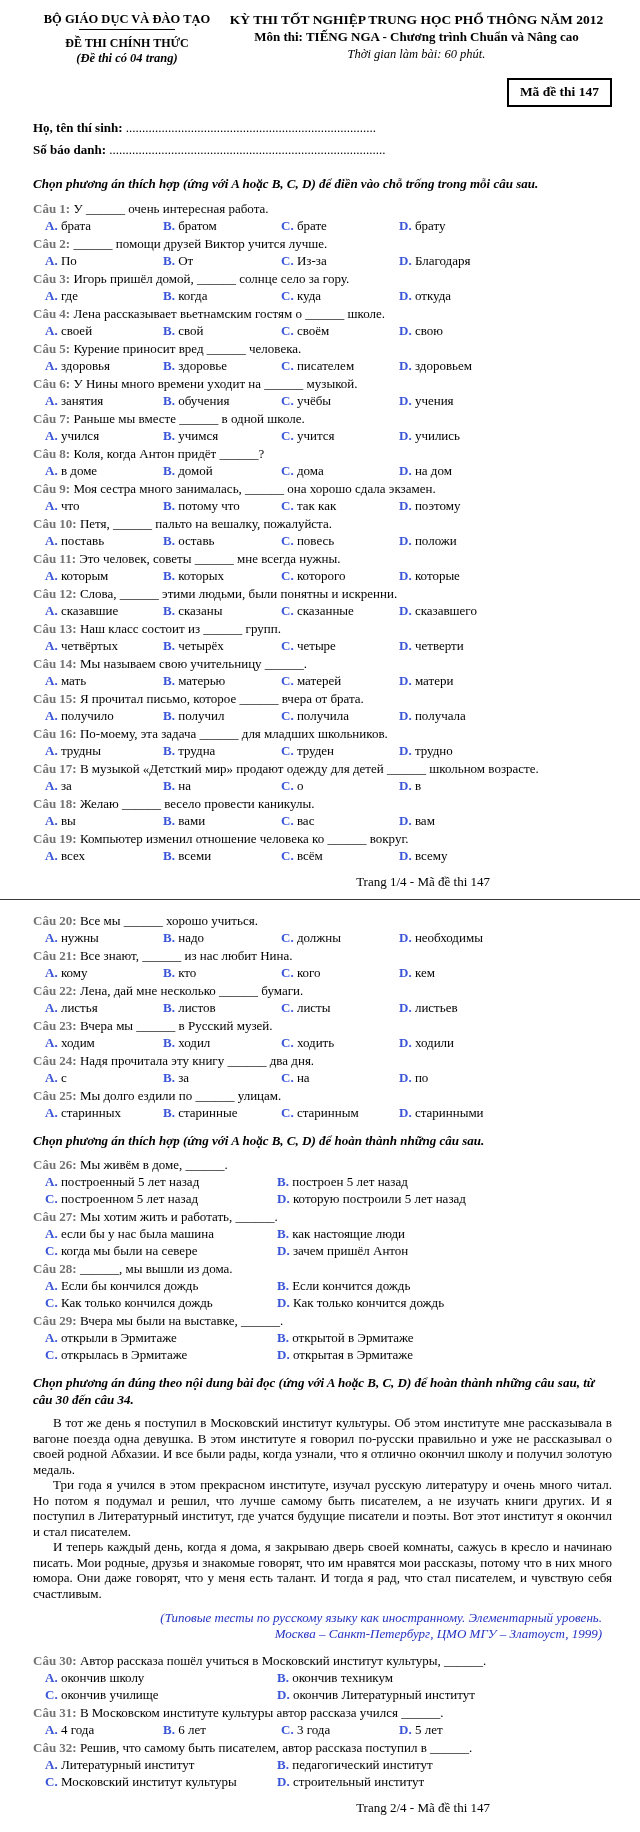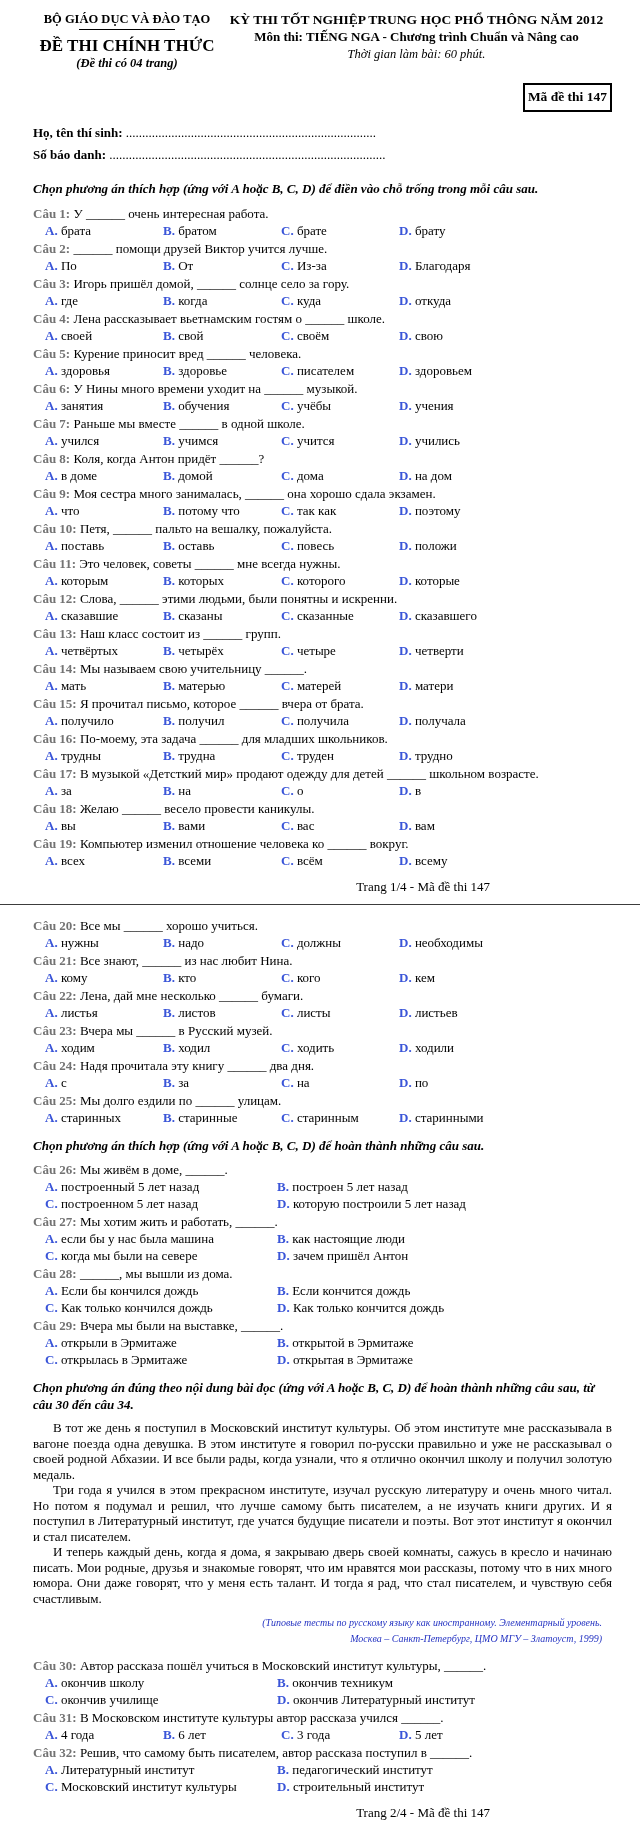--- a/index.html
+++ b/index.html
@@ -11,28 +11,28 @@
     overflow:hidden;
   }
   .page { width:640px; height:1680px; padding:12px 28px 0 33px; }
 
   
   .header { display:flex; }
   .header-left { width:188px; text-align:center; flex-shrink:0; }
   .header-right { flex:1; text-align:center; }
   .h-ministry { font-weight:700; font-size:12.5px; white-space:nowrap; }
   .h-rule { width:96px; border-bottom:1.2px solid #000; margin:2px auto 6px; }
-  .h-official { font-weight:700; font-size:17px; margin-top:3px; }
+  .h-official { font-weight:700; font-size:12px; margin-top:3px; }
   .h-note { font-weight:700; font-style:italic; font-size:12.5px; }
   .h-title { font-weight:700; font-size:13.5px; }
   .h-subject { font-weight:700; font-size:13px; margin-top:1px; }
   .h-duration { font-style:italic; font-size:12.5px; margin-top:2px; }
 
   .code-row { text-align:right; margin:12px 0 0; }
-  .code-box { display:inline-block; border:2px solid #000; font-weight:700; font-size:13.5px; padding:4px 3px 5px; }
+  .code-box { display:inline-block; border:2px solid #000; font-weight:700; font-size:13.5px; padding:4px 11px 5px; }
 
   .candidate { margin-top:13px; }
   .cand-row { height:22px; }
   .cand-label { font-weight:700; }
 
   .instr { font-weight:700; font-style:italic; margin:12px 0 7px; line-height:16.5px; }
 
   .question { margin-bottom:1px; }
   .q-line { line-height:17px; }
   .q-label { color:#737373; font-weight:700; }
@@ -41,21 +41,21 @@
   .opts.cols2 { grid-template-columns:232px auto; }
   .opt-letter { color:#3a55d8; font-weight:700; }
 
   .footer { text-align:right; padding-right:122px; margin-top:10px; }
 
   .divider { border:none; border-top:1px solid #3c3c3c; margin:9px -28px 12px -33px; }
 
   .passage { margin-top:4px; }
   .passage p { text-align:justify; text-indent:20px; line-height:15.5px; }
 
-  .citation { text-align:right; font-style:italic; color:#2433c2; font-size:10px; line-height:15.5px; margin:9px 10px 11px 0; }
+  .citation { text-align:right; font-style:italic; color:#2433c2; font-size:13px; line-height:15.5px; margin:9px 10px 11px 0; }
 </style>
 </head>
 <body>
 
 <div class="page">
 
   <div class="header">
     <div class="header-left">
       <div class="h-ministry">BỘ GIÁO DỤC VÀ ĐÀO TẠO</div>
       <div class="h-rule"></div>

